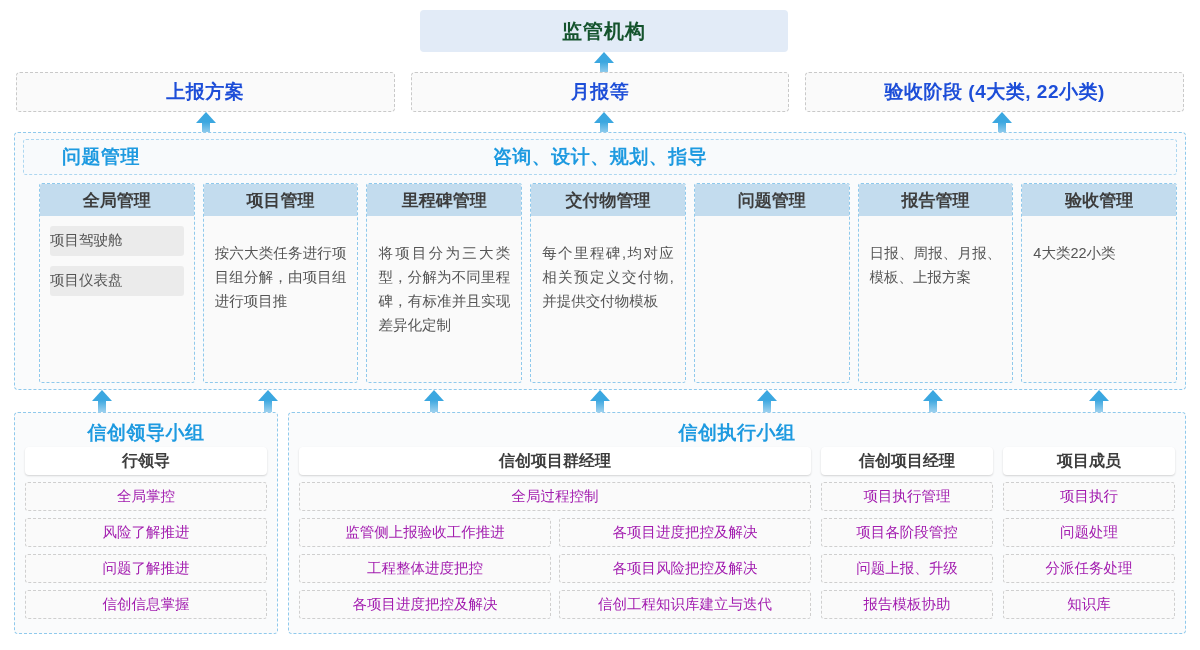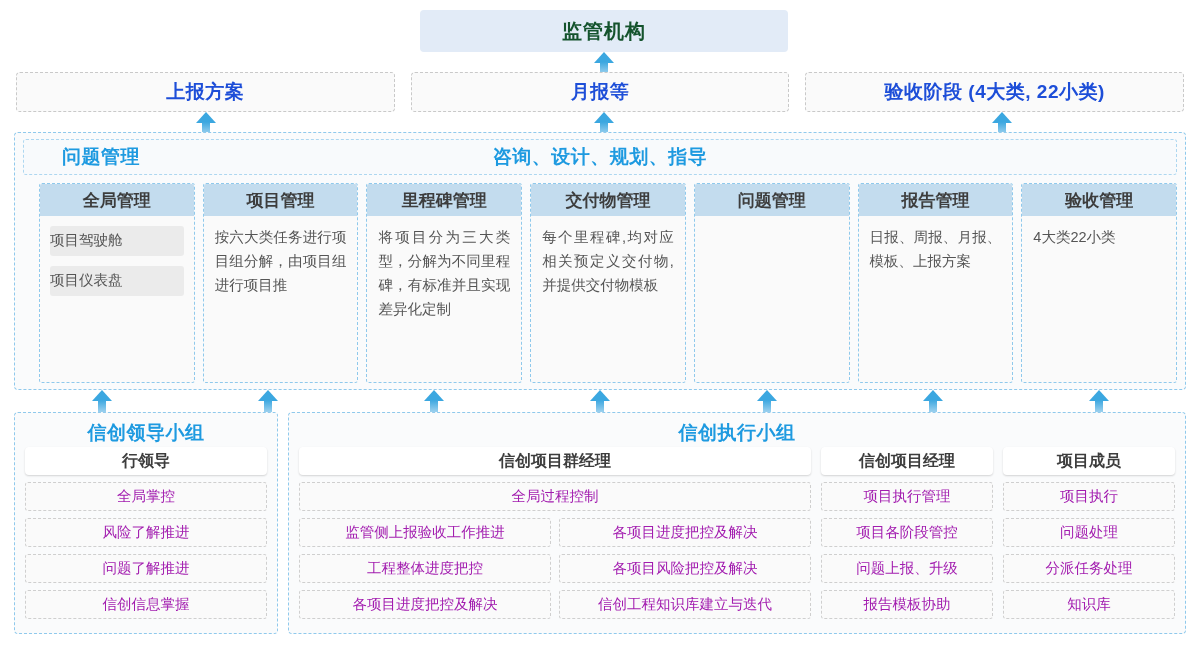--- a/index.html
+++ b/index.html
@@ -159,21 +159,21 @@
   .card-body {
     flex: 1;
     padding: 10px 11px;
     font-size: 14.5px;
     line-height: 1.65;
     color: #555;
     text-align: justify;
     text-justify: inter-ideograph;
     box-sizing: border-box;
   }
-  .card-body p { margin: 0 0 12px 0; }
+  .card-body p { margin: 16px 0 12px 0; }
   .card-body p:last-child { margin-bottom: 0; }
 
   .pill-list { padding: 10px 10px; }
   .pill {
     background: #ebebeb;
     border-radius: 3px;
     height: 30px;
     display: flex;
     align-items: center;
     justify-content: flex-start;

